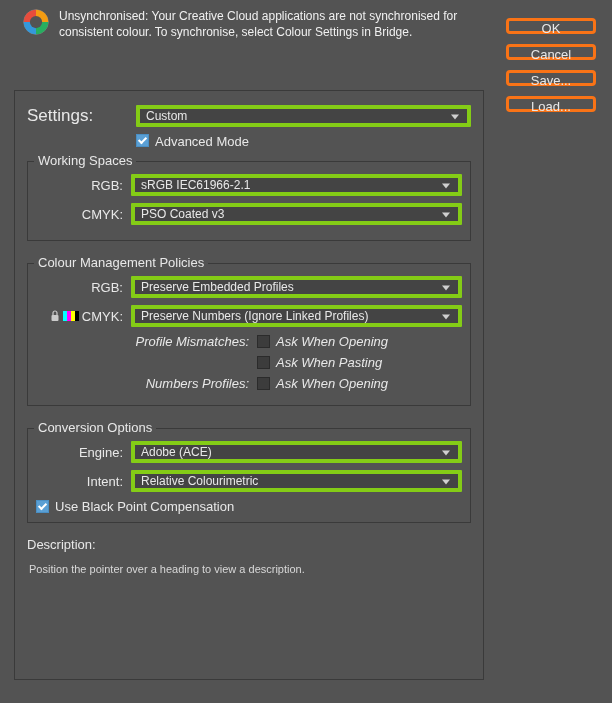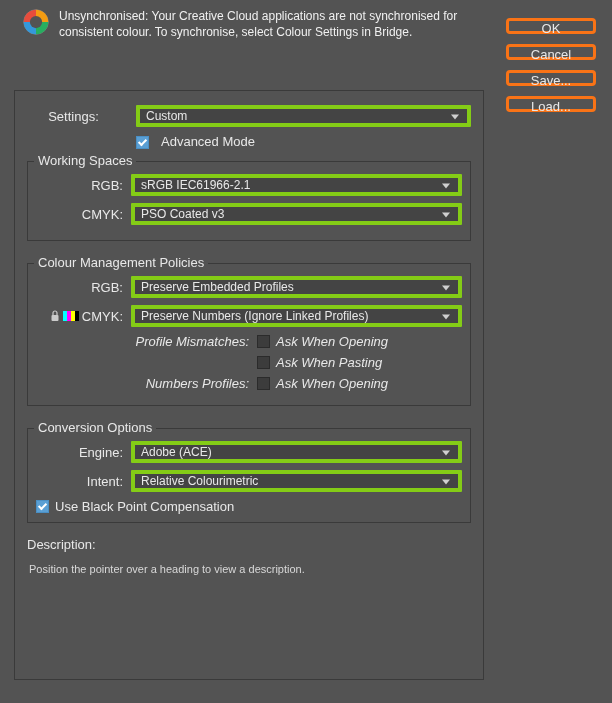--- a/index.html
+++ b/index.html
@@ -8,27 +8,27 @@
   .warning-area { position: absolute; top: 8px; left: 22px; right: 120px; display: flex; gap: 9px; align-items: flex-start; }
   .warn-icon { width: 28px; height: 28px; flex-shrink: 0; }
   .warn-text { font-size: 12px; line-height: 1.35; color: #f0f0f0; }
 
   .side-buttons { position: absolute; top: 18px; right: 16px; width: 90px; display: flex; flex-direction: column; gap: 10px; }
   .pill-btn { border: 3px solid #f97316; background: transparent; color: #e8e8e8; border-radius: 4px; height: 16px; font-size: 13px; cursor: pointer; }
 
   .panel { position: absolute; top: 90px; left: 14px; width: 470px; height: 590px; border: 1px solid #3a3a3a; background: #535353; padding: 14px 12px; }
 
   .row { display: flex; align-items: center; margin-bottom: 7px; }
-  .row-label { width: 109px; text-align: center; padding-right: 16px; font-size: 13px; color: #e8e8e8; }
+  .row-label { width: 109px; text-align: left; padding-right: 16px; font-size: 17px; color: #e8e8e8; }
   .row-field { flex: 1; }
 
   .select { width: 100%; height: 22px; background: #444444; border: 4px solid #84cc16; color: #e8e8e8; font-size: 12px; padding: 0 22px 0 6px; display: flex; align-items: center; position: relative; cursor: pointer; border-radius: 1px; }
   .select::after { content: ""; position: absolute; right: 8px; top: 50%; transform: translateY(-30%); border-left: 4px solid transparent; border-right: 4px solid transparent; border-top: 5px solid #d0d0d0; }
 
-  .cb-row { display: flex; align-items: flex-end; gap: 12px; margin-left: 109px; margin-bottom: 10px; }
+  .cb-row { display: flex; align-items: flex-start; gap: 6px; margin-left: 109px; margin-bottom: 10px; }
   .cb { width: 13px; height: 13px; border: 1px solid #2b2b2b; background: #3c3c3c; display: inline-flex; align-items: center; justify-content: center; cursor: pointer; }
   .cb.checked { background: #5a9fd4; border-color: #4a8fc4; }
   .cb.checked::after { content: ""; width: 3px; height: 6px; border-right: 2px solid #fff; border-bottom: 2px solid #fff; transform: rotate(45deg) translate(-1px,-1px); }
   .cb-label { font-size: 13px; cursor: pointer; }
 
   .group { border: 1px solid #3a3a3a; padding: 12px 8px 8px 8px; margin-top: 12px; position: relative; }
   .group-title { position: absolute; top: -9px; left: 6px; background: #535353; padding: 0 4px; font-size: 13px; color: #e8e8e8; }
 
   .sub-row { display: flex; align-items: center; margin-bottom: 7px; }
   .sub-label { width: 95px; text-align: right; padding-right: 8px; font-size: 13px; }

